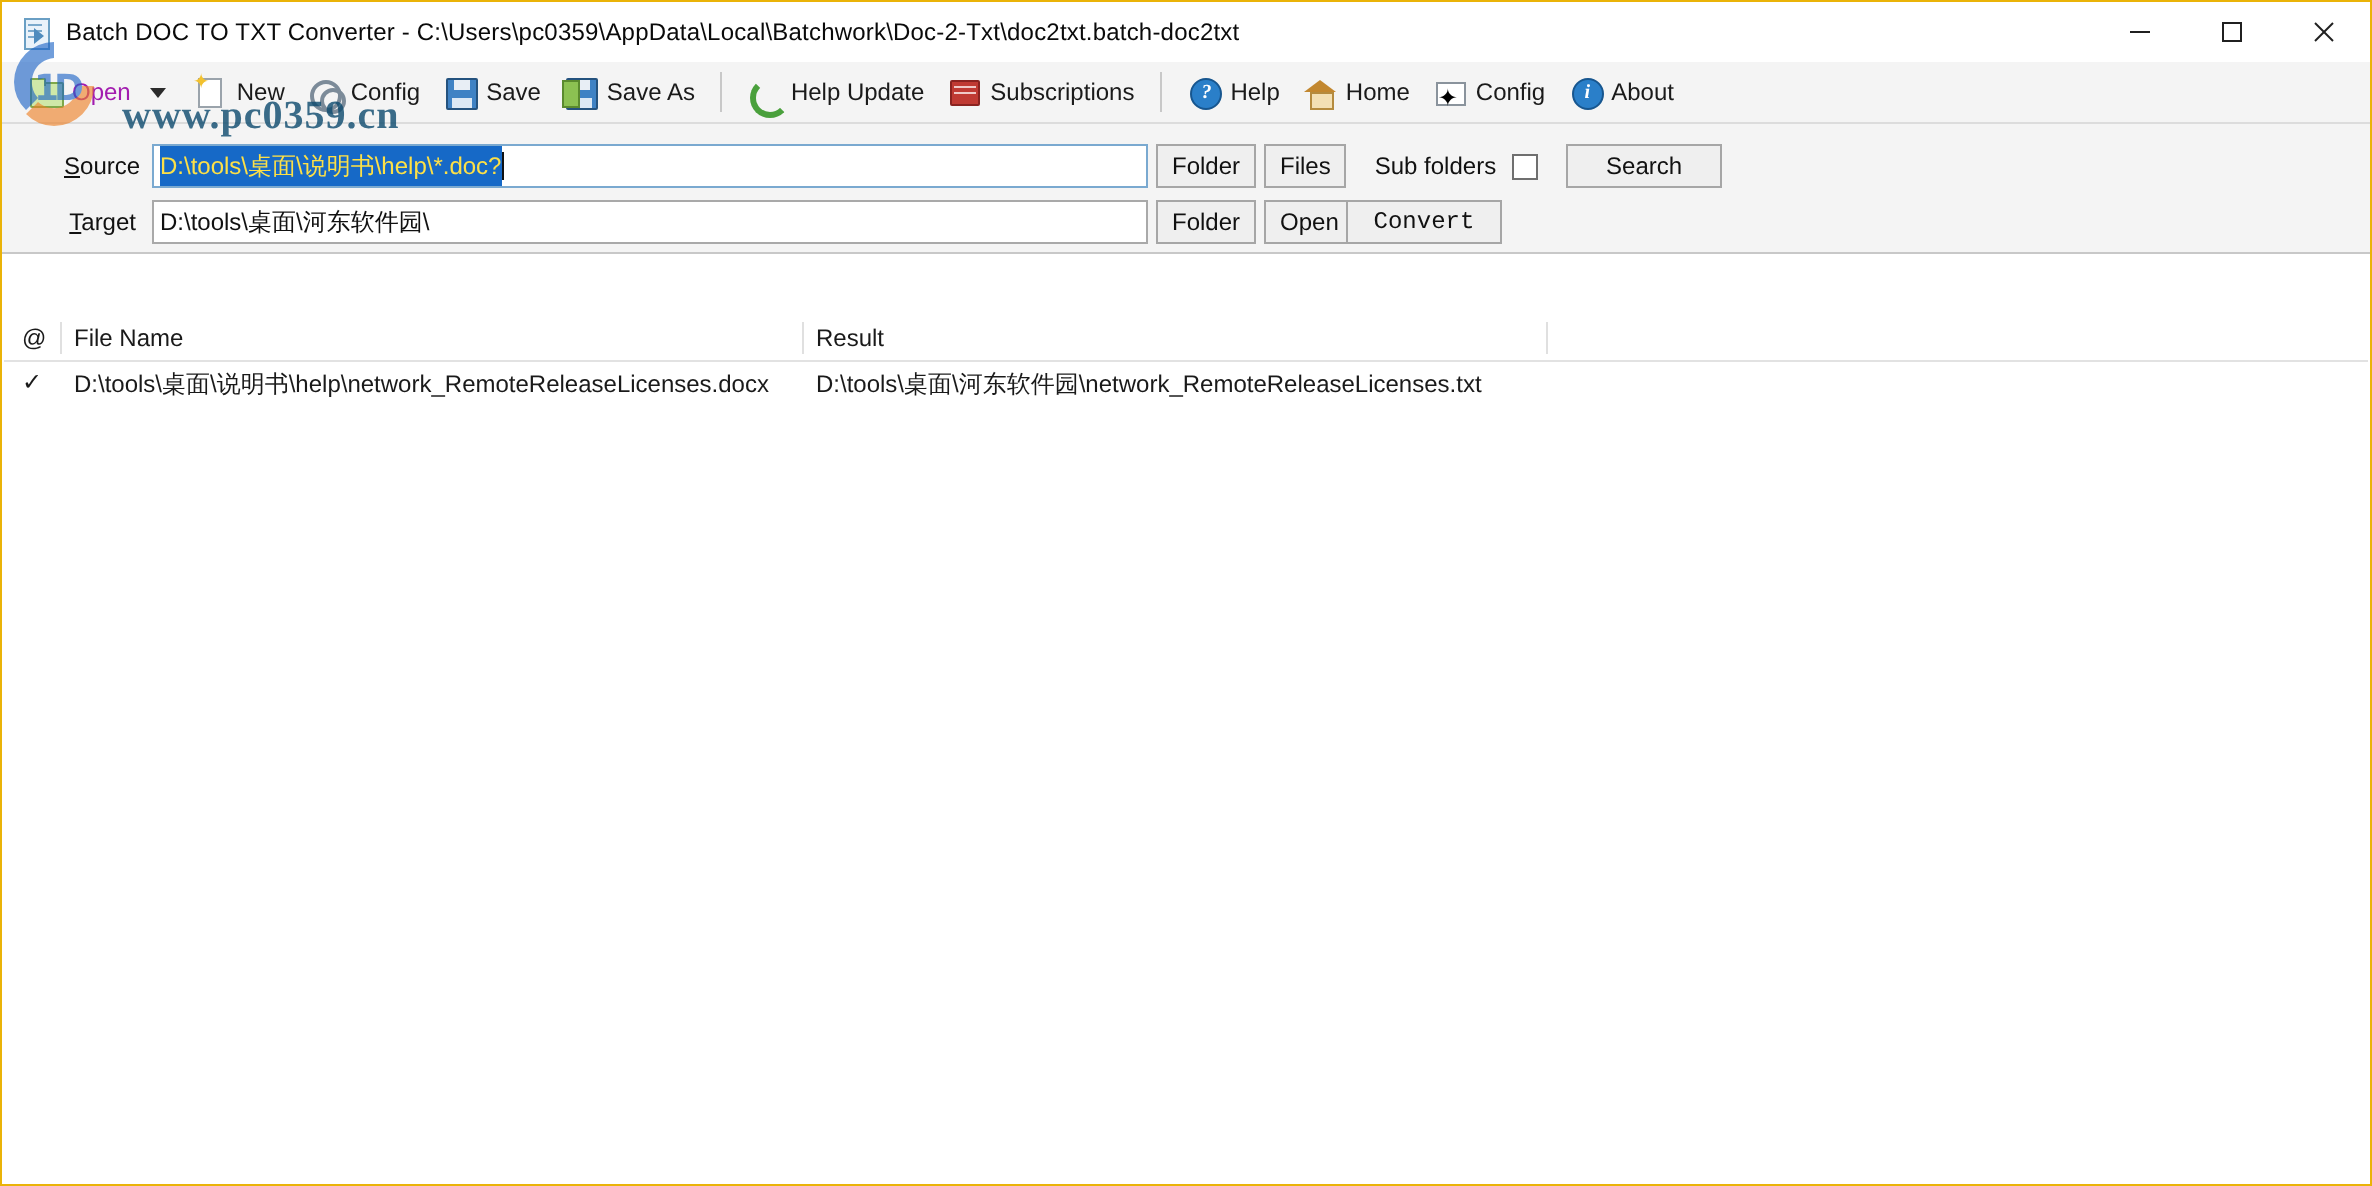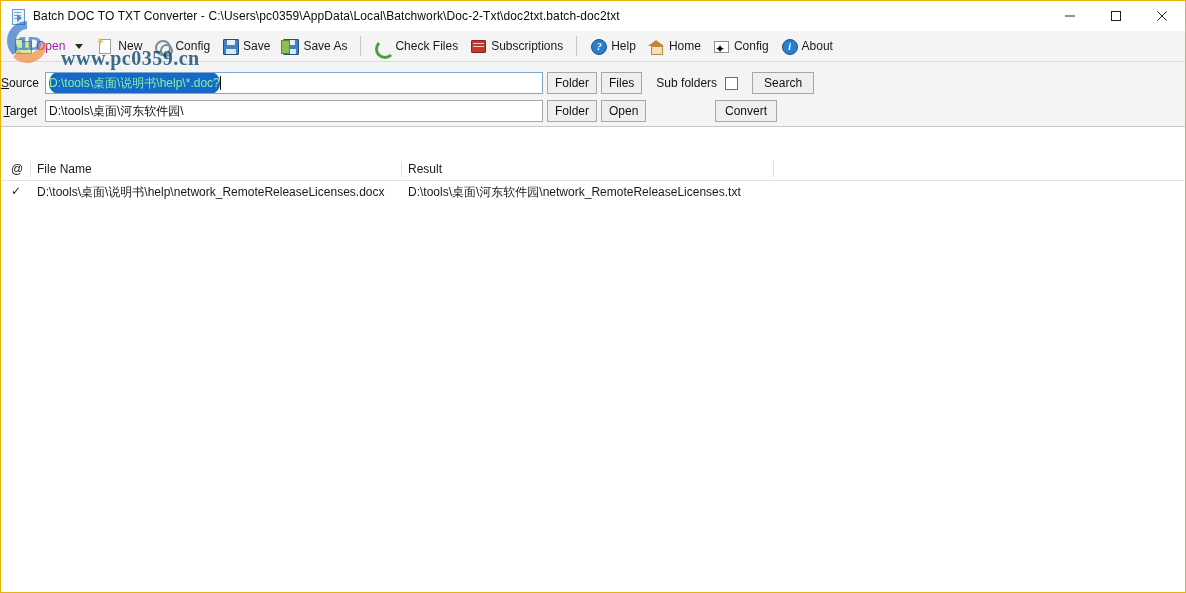--- a/index.html
+++ b/index.html
@@ -98,41 +98,42 @@
   .formpanel{
     position:relative;height:64px;background:#f4f4f4;
     border-bottom:1px solid #c8c8c8;
   }
   .row{position:absolute;left:0;height:22px;display:flex;align-items:center;}
   .row1{top:10px;}
   .row2{top:38px;}
   .fld-label{
     width:44px;text-align:right;font-size:12px;color:#111;padding-right:8px;
     box-sizing:border-box;
+    margin-left:31px;
   }
   .fld-label u{text-decoration:underline;}
   .txtinput{
     width:498px;height:22px;box-sizing:border-box;
     border:1px solid #7aa9d0;background:#fff;
     font-family:"Liberation Sans","DejaVu Sans",sans-serif;font-size:12px;color:#111;
     padding:0 3px;line-height:20px;outline:none;
     display:flex;align-items:center;overflow:hidden;white-space:nowrap;
   }
   .txtinput.plain{border:1px solid #a9a9a9;}
-  .sel{background:#1669c7;color:#86efac;padding:1px 0 1px 0;border-radius:10px;}
+  .sel{background:#1669c7;color:#fde047;padding:1px 0 1px 0;}
   .caret{display:inline-block;width:1px;height:14px;background:#111;margin-left:0px;}
 
   .sbtn{
     height:22px;min-width:37px;box-sizing:border-box;
     border:1px solid #a6a6a6;background:#efefef;
     font-size:12px;color:#111;display:flex;align-items:center;justify-content:center;
     padding:0 7px;margin-left:4px;
   }
   .bigbtn{
-    width:62px;height:22px;box-sizing:border-box;
+    width:78px;height:22px;box-sizing:border-box;
     border:1px solid #a6a6a6;background:#efefef;
     font-size:12px;color:#111;display:flex;align-items:center;justify-content:center;
   }
   .subf{display:flex;align-items:center;margin-left:14px;font-size:12px;color:#111;}
   .cbx{
     width:13px;height:13px;box-sizing:border-box;border:1px solid #6f6f6f;background:#fff;
     margin-left:8px;
   }
 
   
@@ -256,21 +257,21 @@
     </div>
 
     <div class="tb-sep"></div>
 
     <div class="tb-item">
       <span class="tb-ico">
           <i class="ic-refresh">
             <i class="r1"></i>
           </i>
         </span>
-      <span class="lbl">Check Files</span>
+      <span class="lbl">Help Update</span>
     </div>
 
     <div class="tb-item">
       <span class="tb-ico">
           <i class="ic-cart">
             <i class="l1"></i>
           </i>
         </span>
       <span class="lbl">Subscriptions</span>
     </div>
@@ -332,21 +333,21 @@
       <div class="bigbtn" style="margin-left:14px;">Search</div>
     </div>
 
     <div class="row row2">
       <div class="fld-label"><u>T</u>arget</div>
       <div class="txtinput plain">
         <span>D:\tools\桌面\河东软件园\</span>
       </div>
       <div class="sbtn">Folder</div>
       <div class="sbtn">Open</div>
-      <div class="bigbtn" style="position:absolute;left:714px;">Convert</div>
+      <div class="bigbtn" style="position:absolute;left:672px;font-family:Liberation Mono, monospace;">Convert</div>
     </div>
   </div>
 
   <div class="listarea">
 
     <div class="lhead">
       <div class="hc hc-at">@</div>
       <div class="hc hc-name">File Name</div>
       <div class="hc hc-result">Result</div>
       <div class="hdiv hdiv1"></div>

